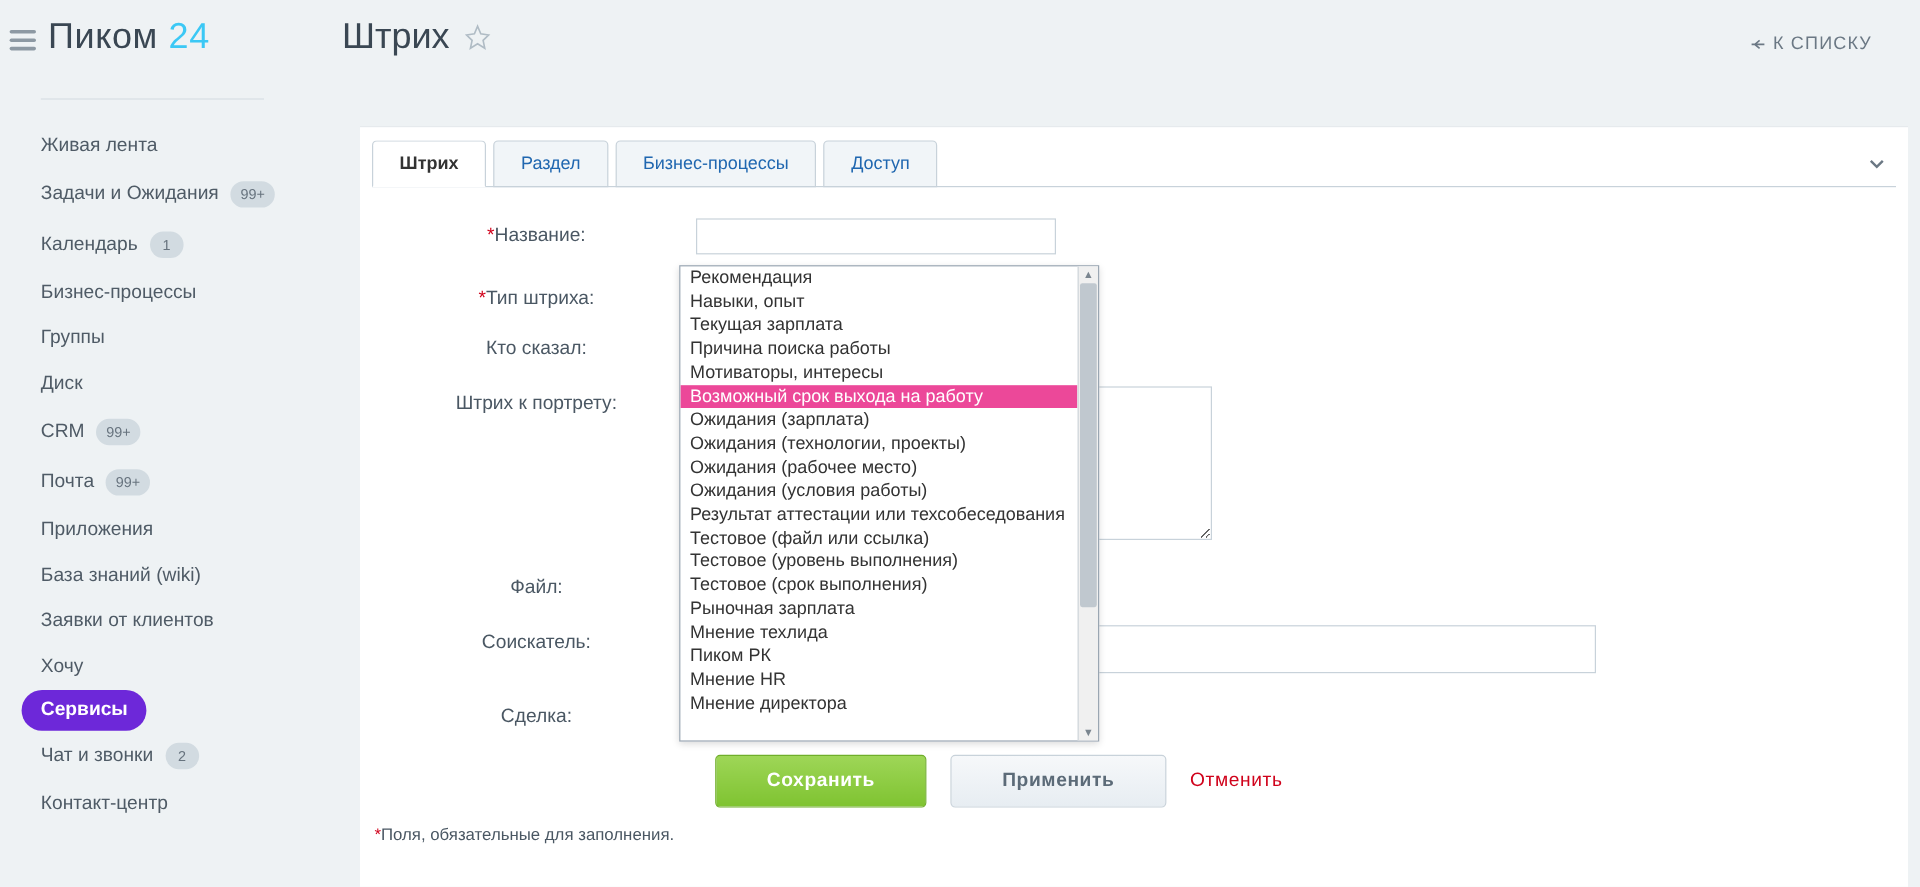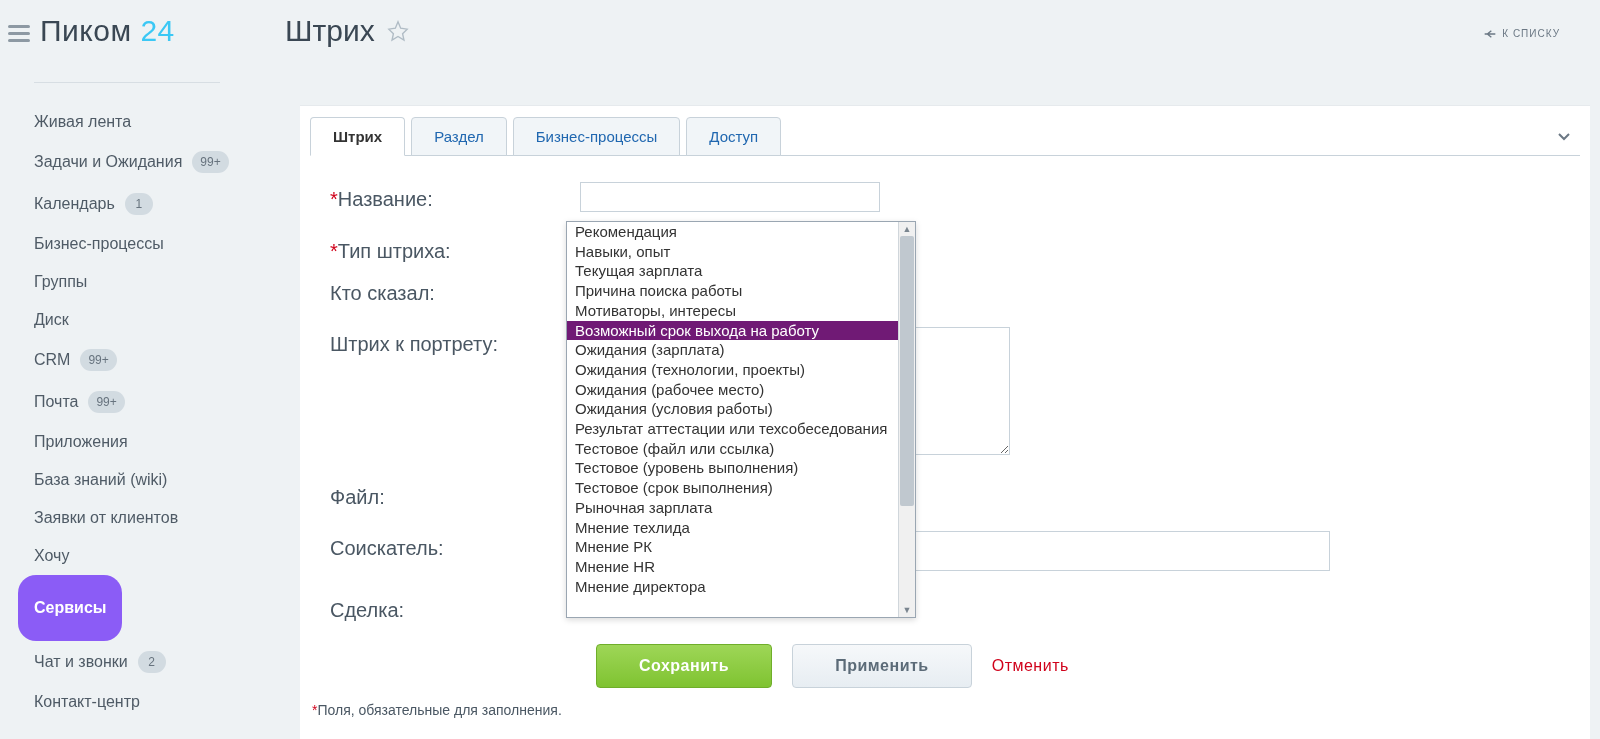--- a/index.html
+++ b/index.html
@@ -11,57 +11,57 @@
   .burger span { display: block; height: 3px; background: #8d99a3; border-radius: 2px; margin-bottom: 4px; }
   .logo { position: absolute; left: 40px; top: 14px; font-size: 30px; font-weight: 400; color: #3a4753; letter-spacing: .5px; }
   .logo b { font-weight: 500; }
   .logo .accent { color: #3bc8f5; font-weight: 400; }
 
   .page-title-wrap { position: absolute; left: 285px; top: 14px; display: flex; align-items: center; gap: 12px; }
   .page-title { font-size: 30px; font-weight: 400; color: #3a4753; }
   .star-icon { width: 22px; height: 22px; cursor: pointer; }
   .star-icon svg { stroke: #b0bcc5; fill: none; stroke-width: 1.5; }
 
-  .back-link { position: absolute; right: 40px; top: 28px; display: flex; align-items: flex-start; gap: 4px; cursor: pointer; color: #6b7884; font-size: 10px; letter-spacing: 1px; }
+  .back-link { position: absolute; right: 40px; top: 28px; display: flex; align-items: center; gap: 4px; cursor: pointer; color: #6b7884; font-size: 15px; letter-spacing: 1px; }
   .back-link svg { width: 16px; height: 12px; }
 
   
   .sidebar { position: absolute; left: 0; top: 70px; bottom: 0; width: 260px; padding: 12px 0 0 34px; }
   .sidebar-divider { border: 0; border-top: 1px solid #d7dee3; margin: 0 40px 20px 0; }
   .menu-item { display: flex; align-items: center; gap: 10px; padding: 10px 0; font-size: 16px; color: #4f5b66; cursor: pointer; white-space: nowrap; }
   .menu-item .badge { display: inline-flex; align-items: center; justify-content: center; min-width: 28px; height: 22px; padding: 0 8px; border-radius: 12px; background: #d2dbe1; color: #67737e; font-size: 12px; }
-  .menu-item.active { background: #8b5cf6; color: #fff; border-radius: 18px; padding: 24px 16px; margin-left: -16px; display: inline-flex; font-weight: 600; }
+  .menu-item.active { background: #6d28d9; color: #fff; border-radius: 18px; padding: 8px 16px; margin-left: -16px; display: inline-flex; font-weight: 600; }
 
   
   .main { position: absolute; left: 300px; right: 10px; top: 105px; bottom: 0; background: #ffffff; border-top: 1px solid #e6eaed; }
 
   .tabs { display: flex; gap: 6px; padding: 0 0 0 10px; margin-top: 10px; }
   .tab { border: 1px solid #c8d2da; background: #f1f5f8; padding: 10px 22px; font-size: 15px; color: #2067b0; border-radius: 4px 4px 0 0; cursor: pointer; position: relative; top: 1px; }
   .tab.active { background: #ffffff; color: #333; font-weight: bold; border-bottom-color: #ffffff; }
   .tabs-extra { margin-left: auto; margin-right: 20px; align-self: center; cursor: pointer; color: #6b7884; }
   .tabs-extra svg { width: 12px; height: 8px; }
   .tabs-underline { border-bottom: 1px solid #c8d2da; margin: 0 10px 0 10px; }
 
   .form { position: relative; padding: 26px 30px 0 30px; }
   .form-row { display: flex; align-items: flex-start; margin-bottom: 22px; }
-  .form-label { width: 250px; min-width: 250px; text-align: left; padding-right: 16px; padding-top: 6px; font-size: 20px; color: #4a5763; }
+  .form-label { width: 250px; min-width: 250px; text-align: center; padding-right: 16px; padding-top: 6px; font-size: 16px; color: #4a5763; }
   .form-label .req { color: #d0021b; }
   .form-field { flex: 0 0 auto; }
 
   .text-input { width: 300px; height: 30px; border: 1px solid #c8d2da; padding: 0 8px; font-size: 14px; }
   .select-input { width: 300px; height: 30px; border: 1px solid #2067b0; background: #fff; padding: 0 22px 0 8px; font-size: 14px; position: relative; display: flex; align-items: center; cursor: pointer; }
   .select-caret { position: absolute; right: 6px; top: 50%; transform: translateY(-50%); color: #000; font-size: 10px; }
   .textarea-input { width: 430px; height: 128px; border: 1px solid #c8d2da; resize: both; }
   .wide-input { width: 750px; height: 40px; border: 1px solid #c8d2da; }
 
   
   .dropdown { position: absolute; left: 266px; top: 65px; width: 350px; height: 397px; background: #fff; border: 1px solid #9aa6b2; box-shadow: 0 2px 6px rgba(0,0,0,.15); z-index: 30; display: flex; }
   .dd-list { flex: 1; overflow: hidden; }
   .dd-item { padding: 0 8px; font-size: 15px; line-height: 19.7px; cursor: pointer; white-space: nowrap; }
-  .dd-item.highlight { background: #701a75; color: #fff; }
+  .dd-item.highlight { background: #ec4899; color: #fff; }
   .dd-scroll { width: 17px; background: #f0f0f0; border-left: 1px solid #d0d6db; position: relative; }
   .dd-scroll .track-arrow { height: 14px; display: flex; align-items: center; justify-content: center; color: #7a858f; font-size: 9px; }
   .dd-scroll .thumb { position: absolute; left: 1px; right: 1px; top: 14px; height: 270px; background: #c0c8cf; border-radius: 2px; }
 
   
   .chip-row { display: flex; align-items: center; gap: 14px; }
   .chip { display: inline-flex; align-items: center; gap: 8px; }
   .chip-label { font-size: 15px; color: #333; }
   .chip-x { width: 16px; height: 16px; display: inline-flex; align-items: center; justify-content: center; cursor: pointer; color: #9aa6b2; font-size: 14px; }
   .add-select { display: inline-flex; align-items: center; gap: 6px; color: #2067b0; font-size: 15px; font-weight: 600; cursor: pointer; }
@@ -244,21 +244,21 @@
           <div class="dd-item">Ожидания (зарплата)</div>
           <div class="dd-item">Ожидания (технологии, проекты)</div>
           <div class="dd-item">Ожидания (рабочее место)</div>
           <div class="dd-item">Ожидания (условия работы)</div>
           <div class="dd-item">Результат аттестации или техсобеседования</div>
           <div class="dd-item">Тестовое (файл или ссылка)</div>
           <div class="dd-item">Тестовое (уровень выполнения)</div>
           <div class="dd-item">Тестовое (срок выполнения)</div>
           <div class="dd-item">Рыночная зарплата</div>
           <div class="dd-item">Мнение техлида</div>
-          <div class="dd-item">Мнение РК</div>
+          <div class="dd-item">Пиком РК</div>
           <div class="dd-item">Мнение HR</div>
           <div class="dd-item">Мнение директора</div>
         </div>
       <div class="dd-scroll">
         <div class="track-arrow">▲</div>
         <div class="thumb"></div>
         <div class="track-arrow" style="position:absolute;bottom:0;left:0;right:0;">▼</div>
       </div>
     </div>
 

